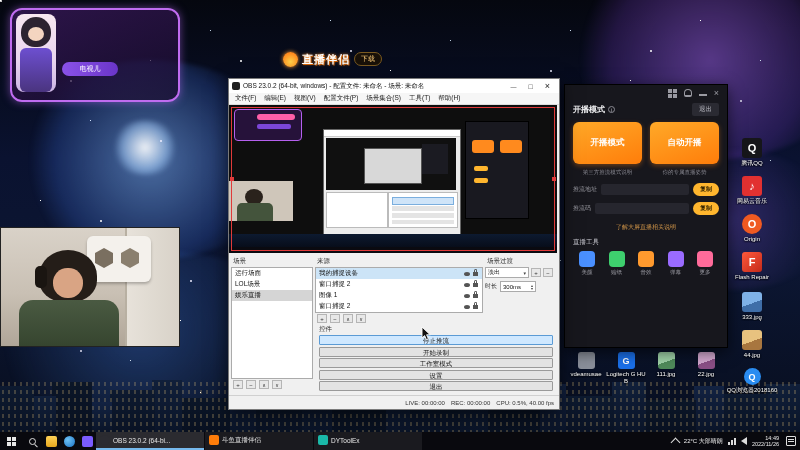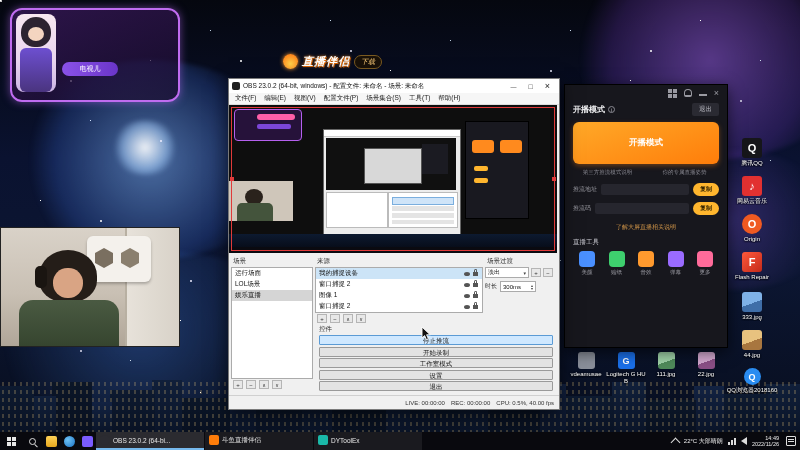--- a/index.html
+++ b/index.html
@@ -36,21 +36,21 @@
       linear-gradient(#122242,#0a1428) 538px 100%/28px 48px,
       linear-gradient(#0d1a30,#091224) 564px 100%/50px 36px,
       linear-gradient(#101f3a,#0a1428) 612px 100%/34px 50px,
       linear-gradient(#0b1628,#081020) 644px 100%/52px 32px,
       linear-gradient(#122242,#0a1428) 694px 100%/30px 46px,
       linear-gradient(#0d1a30,#091224) 722px 100%/46px 38px,
       linear-gradient(#101f3a,#0a1428) 766px 100%/34px 48px;
     background-repeat:no-repeat;}
   .skyline::after{content:"";position:absolute;inset:0;background-image:radial-gradient(rgba(255,215,130,.8) 30%,transparent 32%);background-size:6px 8px;opacity:.28;}
   
-  .banner{left:283px;top:49px;height:20px;display:flex;align-items:flex-end;gap:4px;z-index:5;font-style:italic;}
+  .banner{left:283px;top:49px;height:20px;display:flex;align-items:center;gap:4px;z-index:5;}
   .banner .flame{width:15px;height:15px;border-radius:50%;background:radial-gradient(circle at 50% 65%,#ffd04a,#ff8a1e 70%);box-shadow:0 0 4px #ff9a2e;}
   .banner .btxt{font-size:11px;font-weight:bold;color:#fff;text-shadow:0 0 3px #ff8a1e,1px 1px 0 #c45500;letter-spacing:1px;}
   .banner .btag{font-size:7px;color:#ffce7a;background:#1d1206e0;border:1px solid #7a5a20;border-radius:8px;padding:1px 6px;}
   
   .widget{left:10px;top:8px;width:166px;height:90px;border:2px solid #c06cf0;border-radius:12px;background:linear-gradient(160deg,rgba(60,25,95,.72),rgba(25,12,45,.72));z-index:30;box-shadow:0 0 8px rgba(190,110,255,.5);}
   .avatar{left:4px;top:4px;width:40px;height:78px;border-radius:8px;background:linear-gradient(180deg,#f7e7f0 0%,#e8d4ee 60%,#cbb4e4 100%);overflow:hidden;}
   .avatar .hair{position:absolute;left:5px;top:3px;width:30px;height:30px;border-radius:50% 50% 45% 45%;background:#2c2330;}
   .avatar .face{position:absolute;left:12px;top:13px;width:16px;height:14px;border-radius:50%;background:#f4d5c0;}
   .avatar .body{position:absolute;left:4px;top:34px;width:32px;height:44px;border-radius:6px;background:linear-gradient(180deg,#6d4fd0,#4a347f);}
   .pill-time{left:50px;top:8px;width:110px;height:16px;border-radius:9px;background:linear-gradient(90deg,#ff6fb4,#ff4f9e);display:flex;align-items:center;gap:3px;padding-left:5px;box-sizing:border-box;}
@@ -395,20 +395,21 @@
   </div>
   <div class="prow">
     <div class="pmode">
       <span>开播模式</span>
       <span class="ic-info">i</span>
     </div>
     <div class="pquit">退出</div>
   </div>
   <div class="cards">
     <div class="card">开播模式</div>
+    <div class="card">自动开播</div>
   </div>
   <div class="subs">
     <div>第三方推流模式说明</div>
     <div>你的专属直播姿势</div>
   </div>
   <div class="srow">
     <span class="slab">推流地址</span>
     <div class="sval"></div>
     <div class="scopy">复制</div>
   </div>

